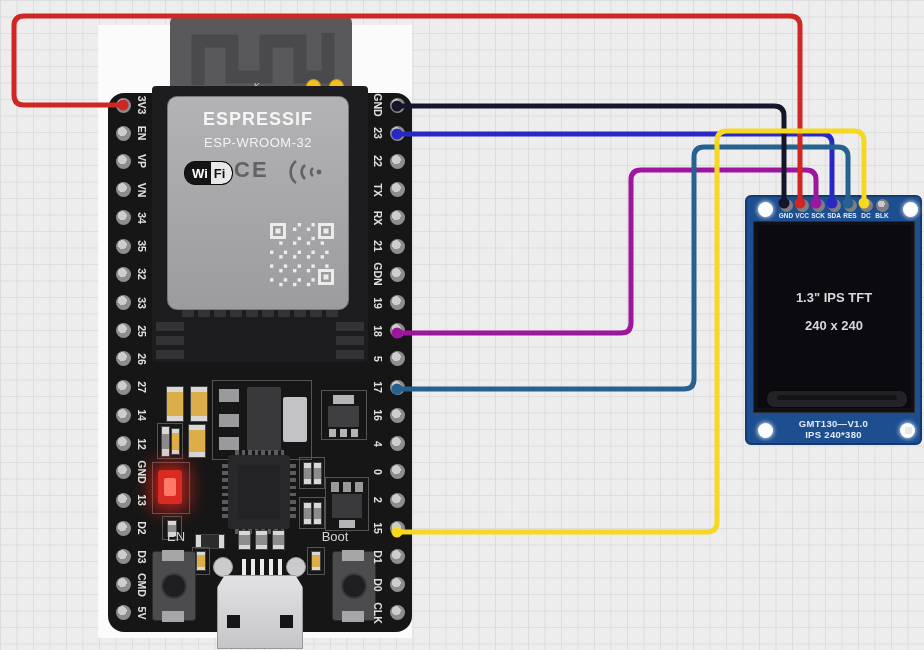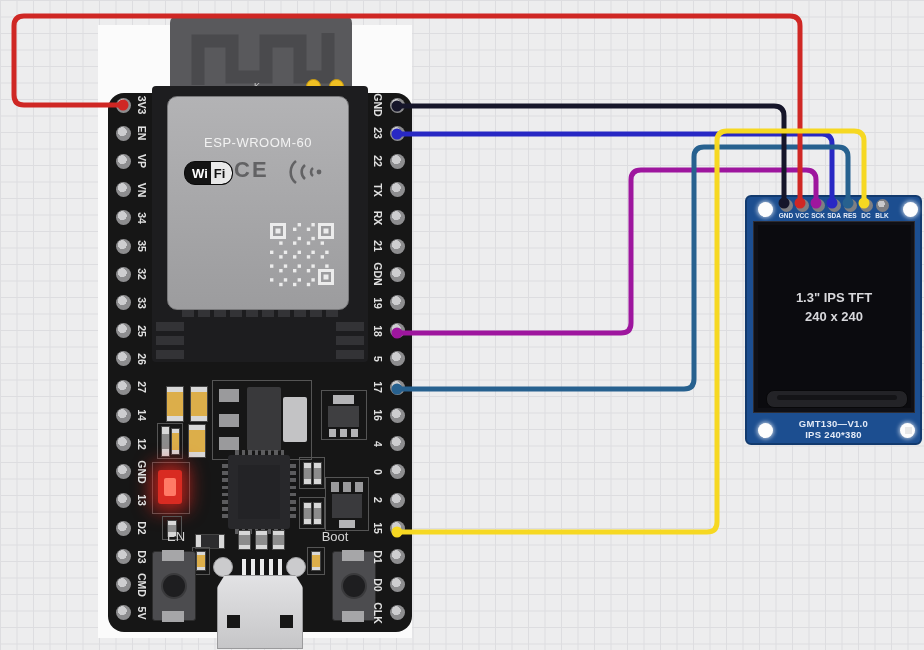--- a/index.html
+++ b/index.html
@@ -95,21 +95,22 @@
           <div class="mp" style="left: 4px; top: 236px; width: 28px; height: 9px;"></div>
           <div class="mp" style="left: 4px; top: 250px; width: 28px; height: 9px;"></div>
           <div class="mp" style="left: 4px; top: 264px; width: 28px; height: 9px;"></div>
           <div class="mp" style="left: 184px; top: 236px; width: 28px; height: 9px;"></div>
           <div class="mp" style="left: 184px; top: 250px; width: 28px; height: 9px;"></div>
           <div class="mp" style="left: 184px; top: 264px; width: 28px; height: 9px;"></div>
         </div>
     </div>
 
     <div id="shield" class="abs">
-      <div id="model" class="abs">ESP-WROOM-60</div>
+      <div id="brand" class="abs">ESPRESSIF</div>
+      <div id="model" class="abs">ESP-WROOM-32</div>
       <div id="wifi" class="abs">
         <span class="wi">Wi</span>
         <span class="fi">Fi</span>
       </div>
       <div id="ce" class="abs">CE</div>
       <svg class="abs" style="left:116px;top:60px" width="44" height="30">
         <g stroke="#626264" stroke-width="2.6" fill="none">
           <path d="M 12 4 A 14 14 0 0 0 12 26"></path>
           <path d="M 21 8 A 9 9 0 0 0 21 22"></path>
           <path d="M 29 11 A 5 5 0 0 0 29 19"></path>
@@ -373,21 +374,21 @@
         <div class="tpin" style="left: 96.5px; top: 1.5px;"></div>
         <span class="tpinlab" style="left: 103px; top: 15px;">RES</span>
         <div class="tpin" style="left: 112.5px; top: 1.5px;"></div>
         <span class="tpinlab" style="left: 119px; top: 15px;">DC</span>
         <div class="tpin" style="left: 128.5px; top: 1.5px;"></div>
         <span class="tpinlab" style="left: 135px; top: 15px;">BLK</span>
       </div>
     <div id="screen" class="abs">
       <div id="screen-inner"></div>
       <div class="scrtext" style="top:68px">1.3" IPS TFT</div>
-      <div class="scrtext" style="top:87px">240 x 240</div>
+      <div class="scrtext" style="top:96px">240 x 240</div>
       <div id="ribbon" class="abs"></div>
       <div id="notch" class="abs"></div>
     </div>
     <div class="pcbtext" style="top:221px">GMT130—V1.0</div>
     <div class="pcbtext" style="top:232px">IPS 240*380</div>
   </div>
 
   <svg id="wires" class="abs" width="924" height="650">
       <path d="M 397 134 L 822 134 Q 832 134 832 144 L 832 203" stroke="#2828c4" stroke-width="5" fill="none" stroke-linecap="round"></path>
       <circle cx="397" cy="134" r="5.5" fill="#2828c4"></circle>

